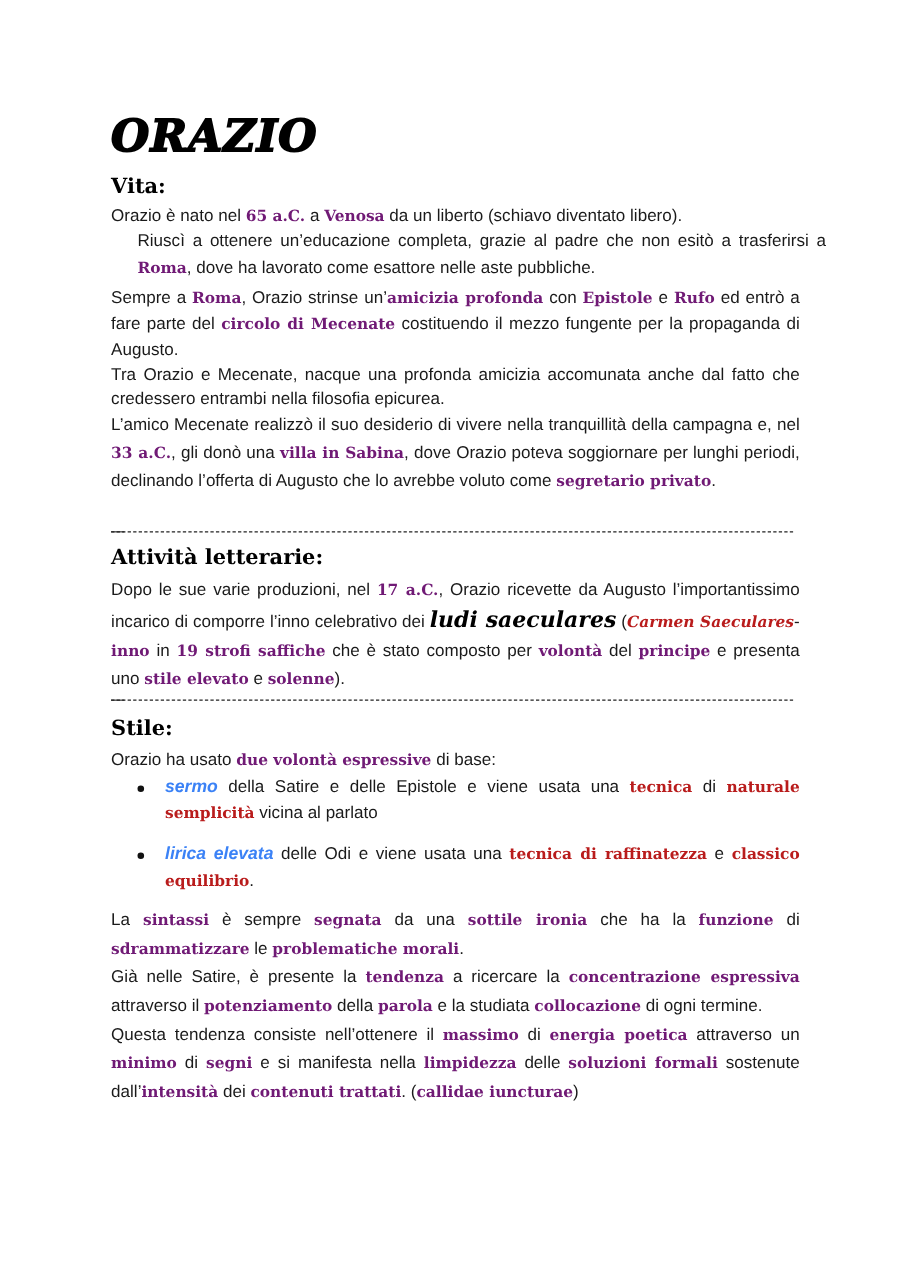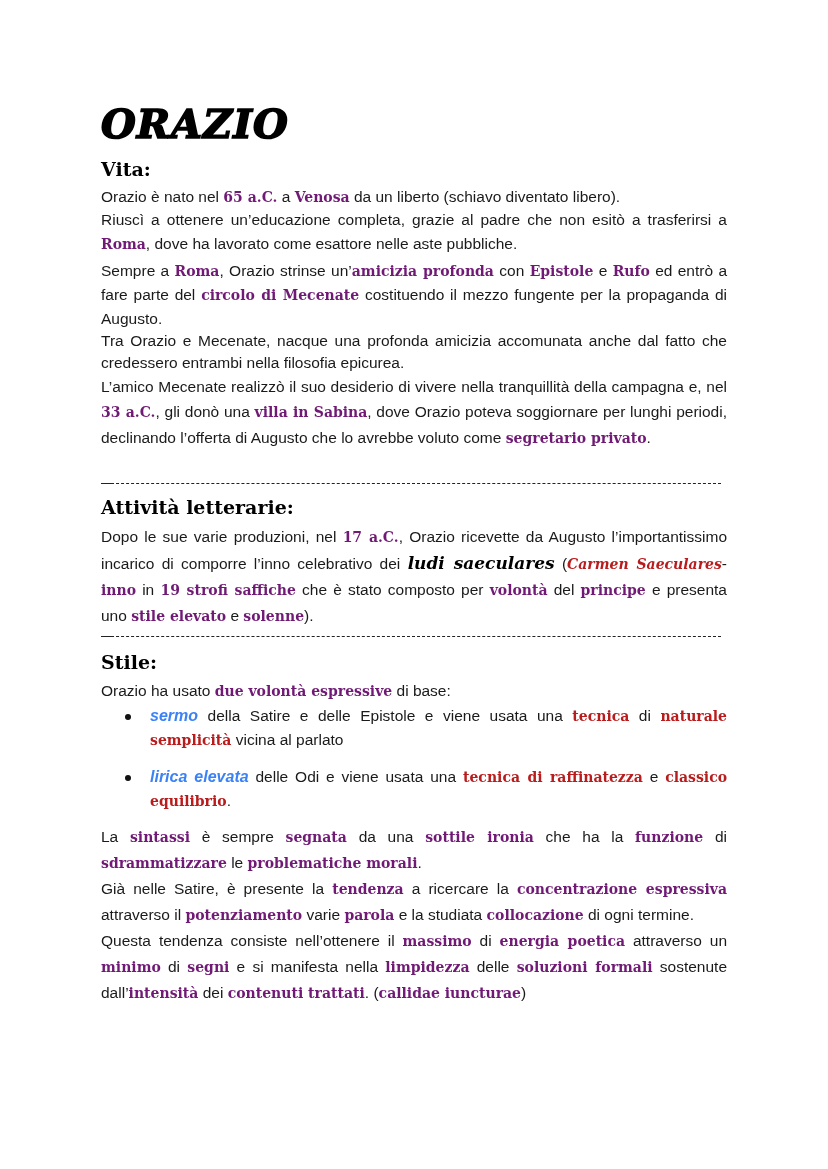--- a/index.html
+++ b/index.html
@@ -16,21 +16,21 @@
     font-family: "DejaVu Serif", serif; font-weight: bold; font-size: 19px; color: #000;
     line-height: 24px;
   }
   .para {
     position: absolute; left: 0; width: 626px;
     font-family: "Liberation Sans", sans-serif; font-size: 15.5px; color: #1a1a1a;
     text-align: justify;
   }
   .para b { font-family: "DejaVu Serif", serif; font-weight: bold; font-size: 14px; color: #701a75; }
   .para i.bi { font-family: "DejaVu Serif", serif; font-weight: bold; font-style: italic; font-size: 14px; color:#b91c1c; }
-  .para i.it { font-family: "DejaVu Serif", serif; font-style: italic; font-weight: bold; font-size: 17px; color:#000; }
+  .para i.it { font-family: "DejaVu Serif", serif; font-style: italic; font-weight: bold; font-size: 20px; color:#000; }
   .divider {
     position: absolute; left: 0; width: 620px; height: 0;
     border-top: 1.5px dashed #222;
   }
   .divider::before {
     content: ""; position: absolute; left: 0; top: -1.5px; width: 12px; border-top: 1.5px solid #222;
   }
   ul.bullets { position: absolute; left: 0; width: 626px; margin: 0; padding: 0; list-style: none;
     font-family: "Liberation Sans", sans-serif; font-size: 15.5px; color: #1a1a1a; }
   ul.bullets li { position: relative; padding-left: 49px; text-align: justify; }
@@ -44,21 +44,21 @@
 <div class="page">
 
   <div class="title">ORAZIO</div>
 
   <div class="h2" style="top:157px;">Vita:</div>
 
   <div class="para" style="top:186px; line-height:22px;">
     <span>Orazio è nato nel </span><b>65 a.C.</b><span> a </span><b>Venosa</b><span> da un liberto (schiavo diventato libero).</span>
   </div>
 
-  <div class="para" style="top:208px; line-height:24px;">
+  <div class="para" style="top:208px; line-height:24px;margin-left:24px;">
     <span>Riuscì a ottenere un’educazione completa, grazie al padre che non esitò a trasferirsi a </span><b>Roma</b><span>, dove ha lavorato come esattore nelle aste pubbliche.</span>
   </div>
 
   <div class="para" style="top:259px; line-height:24px;">
     <span>Sempre a </span><b>Roma</b><span>, Orazio strinse un’</span><b>amicizia profonda</b><span> con </span><b>Epistole</b><span> e </span><b>Rufo</b><span> ed entrò a fare parte del </span><b>circolo di Mecenate</b><span> costituendo il mezzo fungente per la propaganda di Augusto.</span>
   </div>
 
   <div class="para" style="top:330px; line-height:22px;">Tra Orazio e Mecenate, nacque una profonda amicizia accomunata anche dal fatto che credessero entrambi nella filosofia epicurea.</div>
 
   <div class="para" style="top:374px; line-height:25px;">
@@ -90,20 +90,20 @@
       <span class="dot"></span>
       <i>lirica elevata</i><span> delle Odi  e viene usata una </span><b>tecnica di raffinatezza</b><span> e </span><b>classico equilibrio</b><span>.</span>
     </li>
   </ul>
 
   <div class="para" style="top:824px; line-height:26px;">
     <span>La </span><b>sintassi</b><span> è sempre </span><b>segnata</b><span> da una </span><b>sottile ironia</b><span> che ha la </span><b>funzione</b><span> di </span><b>sdrammatizzare</b><span> le </span><b>problematiche morali</b><span>.</span>
   </div>
 
   <div class="para" style="top:876px; line-height:26px;">
-    <span>Già nelle Satire, è presente la </span><b>tendenza</b><span> a ricercare la </span><b>concentrazione espressiva</b><span> attraverso il </span><b>potenziamento</b><span> varie </span><b>parola</b><span> e la studiata </span><b>collocazione</b><span> di ogni termine.</span>
+    <span>Già nelle Satire, è presente la </span><b>tendenza</b><span> a ricercare la </span><b>concentrazione espressiva</b><span> attraverso il </span><b>potenziamento</b><span> della </span><b>parola</b><span> e la studiata </span><b>collocazione</b><span> di ogni termine.</span>
   </div>
 
   <div class="para" style="top:928px; line-height:26px;">
     <span>Questa tendenza consiste nell’ottenere il </span><b>massimo</b><span> di </span><b>energia poetica</b><span> attraverso un </span><b>minimo</b><span> di </span><b>segni</b><span> e si manifesta nella </span><b>limpidezza</b><span> delle </span><b>soluzioni formali</b><span> sostenute dall’</span><b>intensità</b><span> dei </span><b>contenuti trattati</b><span>. (</span><b>callidae iuncturae</b><span>)</span>
   </div>
 
 </div>
 
 </body></html>

